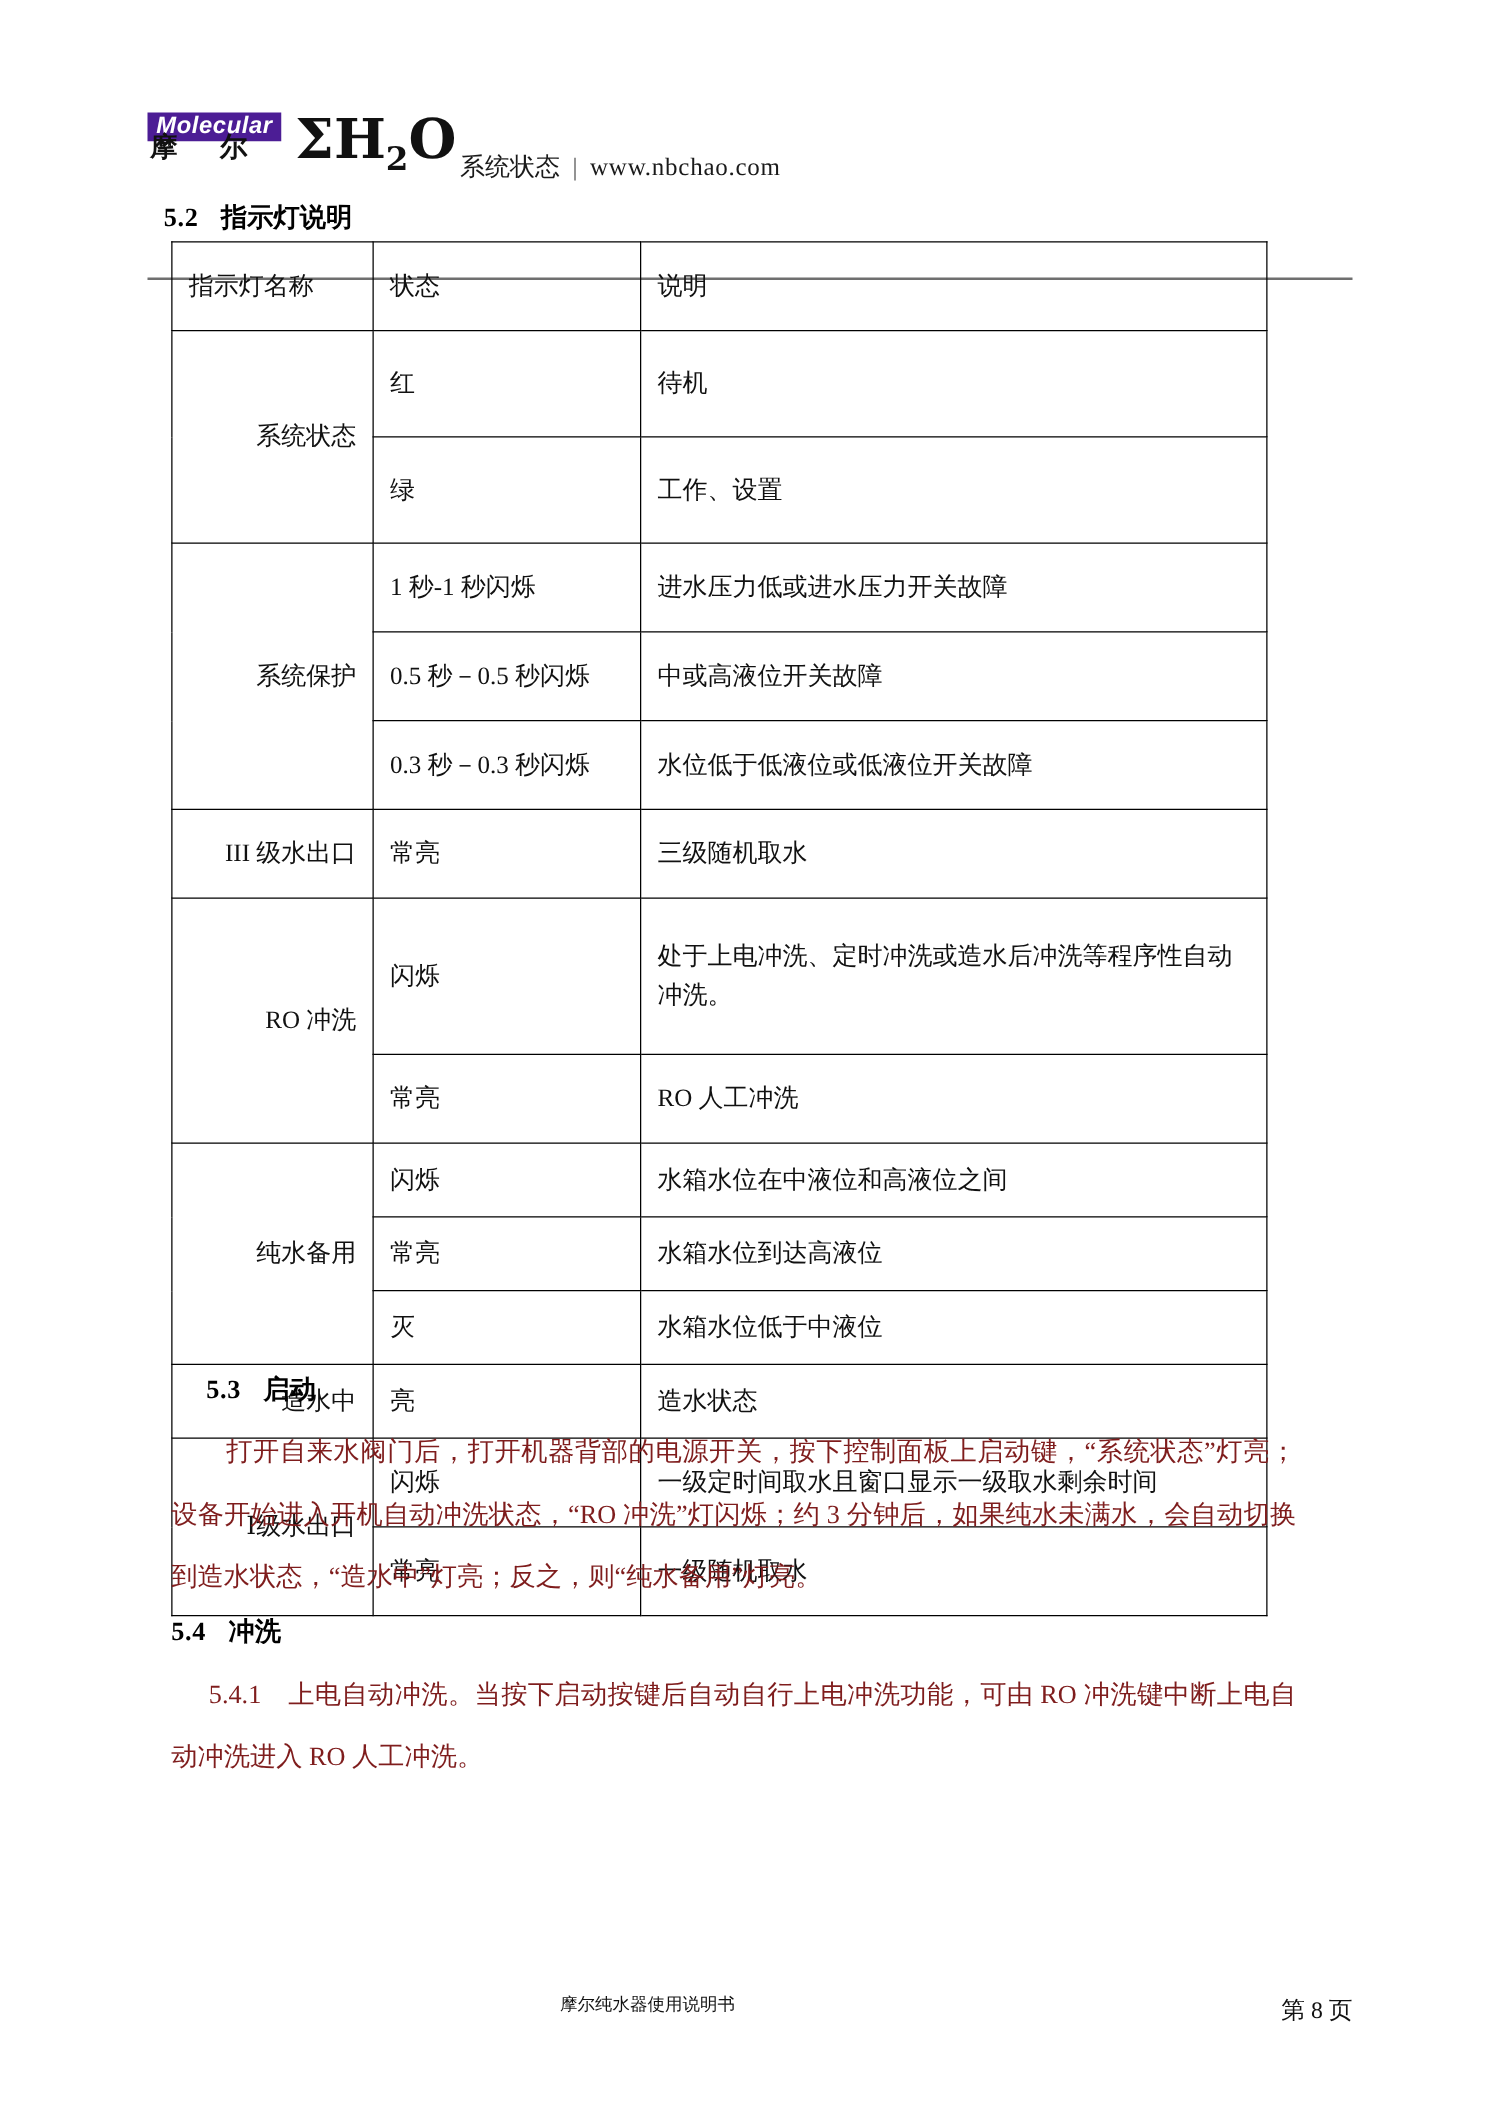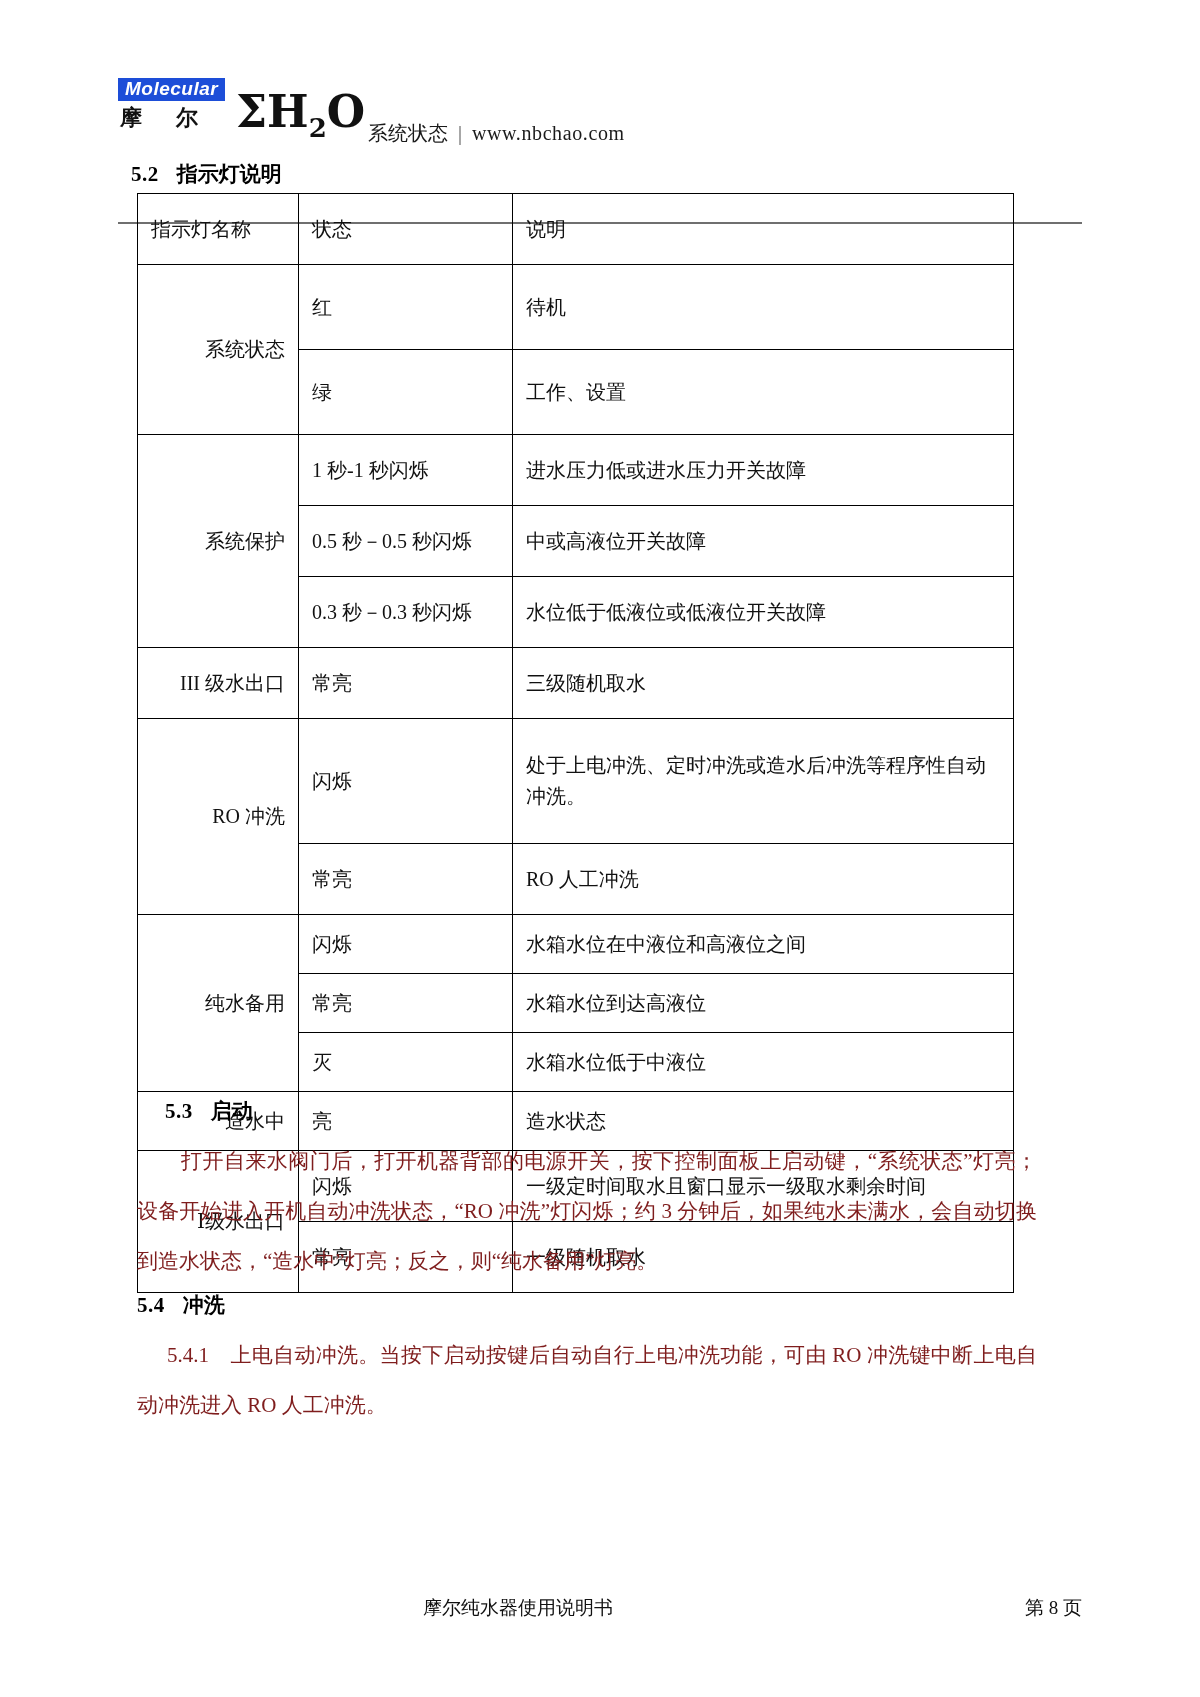--- a/index.html
+++ b/index.html
@@ -33,22 +33,22 @@
   .logo-block {
     position: absolute;
     left: 118px;
     top: 8px;
     width: 240px;
     height: 72px;
   }
   .logo-molecular {
     position: absolute;
     left: 0;
-    top: 0;
-    background: #1d4ed8;
+    top: 12px;
+    background: #4c1d95;
     color: #ffffff;
     font-family: "Liberation Sans", "DejaVu Sans", sans-serif;
     font-weight: bold;
     font-style: italic;
     font-size: 19px;
     letter-spacing: 0.5px;
     padding: 1px 7px 2px 7px;
     line-height: 1.05;
   }
   .logo-cn {
@@ -161,21 +161,21 @@
   }
 
   
   .footer-center {
     position: absolute;
     left: 0;
     top: 1595px;
     width: 1036px;
     text-align: center;
     font-family: "Liberation Serif", serif;
-    font-size: 19px;
+    font-size: 14px;
     color: #111;
   }
   .footer-page {
     position: absolute;
     right: 118px;
     top: 1595px;
     font-family: "Liberation Serif", serif;
     font-size: 19px;
     color: #111;
     white-space: nowrap;

